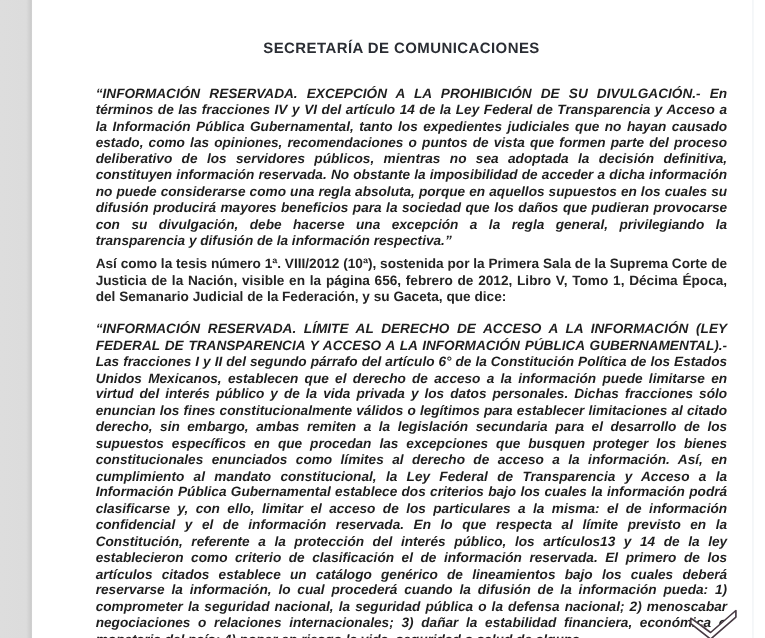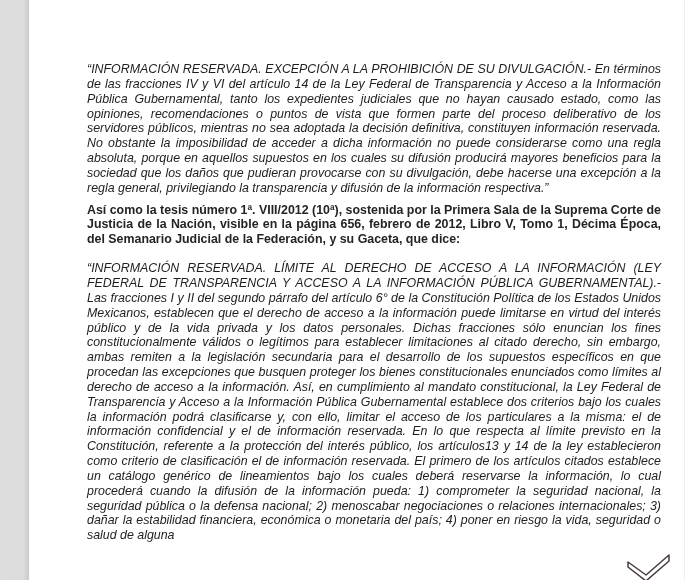--- a/index.html
+++ b/index.html
@@ -48,21 +48,21 @@
     color: #2a2d33;
   }
   .para {
     margin: 0;
     text-align: justify;
     color: #1e1e1e;
     font-size: 12.4px;
     line-height: 14.85px;
   }
   .para.quote {
-    font-weight: normal;
+    font-weight: bold;
     font-style: italic;
   }
   .para.p1 { margin-top: 26px; }
   .para.p2 { margin-top: 7px; font-weight: bold; font-style: normal; color: #242424; }
   .para.p3 { margin-top: 14px; }
   
   .right-edge {
     position: absolute;
     left: 684px;
     top: 0;
@@ -80,20 +80,21 @@
   }
 </style>
 </head>
 <body>
 
 <div class="screen">
 
   <div class="gutter"></div>
 
   <div class="page">
+    <h1 class="doc-title"><span>SECRETARÍA DE COMUNICACIONES</span></h1>
 
     <p class="para quote p1">“INFORMACIÓN RESERVADA. EXCEPCIÓN A LA PROHIBICIÓN DE SU DIVULGACIÓN.- En términos de las fracciones IV y VI del artículo 14 de la Ley Federal de Transparencia y Acceso a la Información Pública Gubernamental, tanto los expedientes judiciales que no hayan causado estado, como las opiniones, recomendaciones o puntos de vista que formen parte del proceso deliberativo de los servidores públicos, mientras no sea adoptada la decisión definitiva, constituyen información reservada. No obstante la imposibilidad de acceder a dicha información no puede considerarse como una regla absoluta, porque en aquellos supuestos en los cuales su difusión producirá mayores beneficios para la sociedad que los daños que pudieran provocarse con su divulgación, debe hacerse una excepción a la regla general, privilegiando la transparencia y difusión de la información respectiva.”</p>
 
     <p class="para p2">Así como la tesis número 1ª. VIII/2012 (10ª), sostenida por la Primera Sala de la Suprema Corte de Justicia de la Nación, visible en la página 656, febrero de 2012, Libro V, Tomo 1, Décima Época, del Semanario Judicial de la Federación, y su Gaceta, que dice:</p>
 
     <p class="para quote p3">“INFORMACIÓN RESERVADA. LÍMITE AL DERECHO DE ACCESO A LA INFORMACIÓN (LEY FEDERAL DE TRANSPARENCIA Y ACCESO A LA INFORMACIÓN PÚBLICA GUBERNAMENTAL).- Las fracciones I y II del segundo párrafo del artículo 6° de la Constitución Política de los Estados Unidos Mexicanos, establecen que el derecho de acceso a la información puede limitarse en virtud del interés público y de la vida privada y los datos personales. Dichas fracciones sólo enuncian los fines constitucionalmente válidos o legítimos para establecer limitaciones al citado derecho, sin embargo, ambas remiten a la legislación secundaria para el desarrollo de los supuestos específicos en que procedan las excepciones que busquen proteger los bienes constitucionales enunciados como límites al derecho de acceso a la información. Así, en cumplimiento al mandato constitucional, la Ley Federal de Transparencia y Acceso a la Información Pública Gubernamental establece dos criterios bajo los cuales la información podrá clasificarse y, con ello, limitar el acceso de los particulares a la misma: el de información confidencial y el de información reservada. En lo que respecta al límite previsto en la Constitución, referente a la protección del interés público, los artículos13 y 14 de la ley establecieron como criterio de clasificación el de información reservada. El primero de los artículos citados establece un catálogo genérico de lineamientos bajo los cuales deberá reservarse la información, lo cual procederá cuando la difusión de la información pueda: 1) comprometer la seguridad nacional, la seguridad pública o la defensa nacional; 2) menoscabar negociaciones o relaciones internacionales; 3) dañar la estabilidad financiera, económica o monetaria del país; 4) poner en riesgo la vida, seguridad o salud de alguna</p>
   </div>
 
   <div class="right-edge"></div>
 

